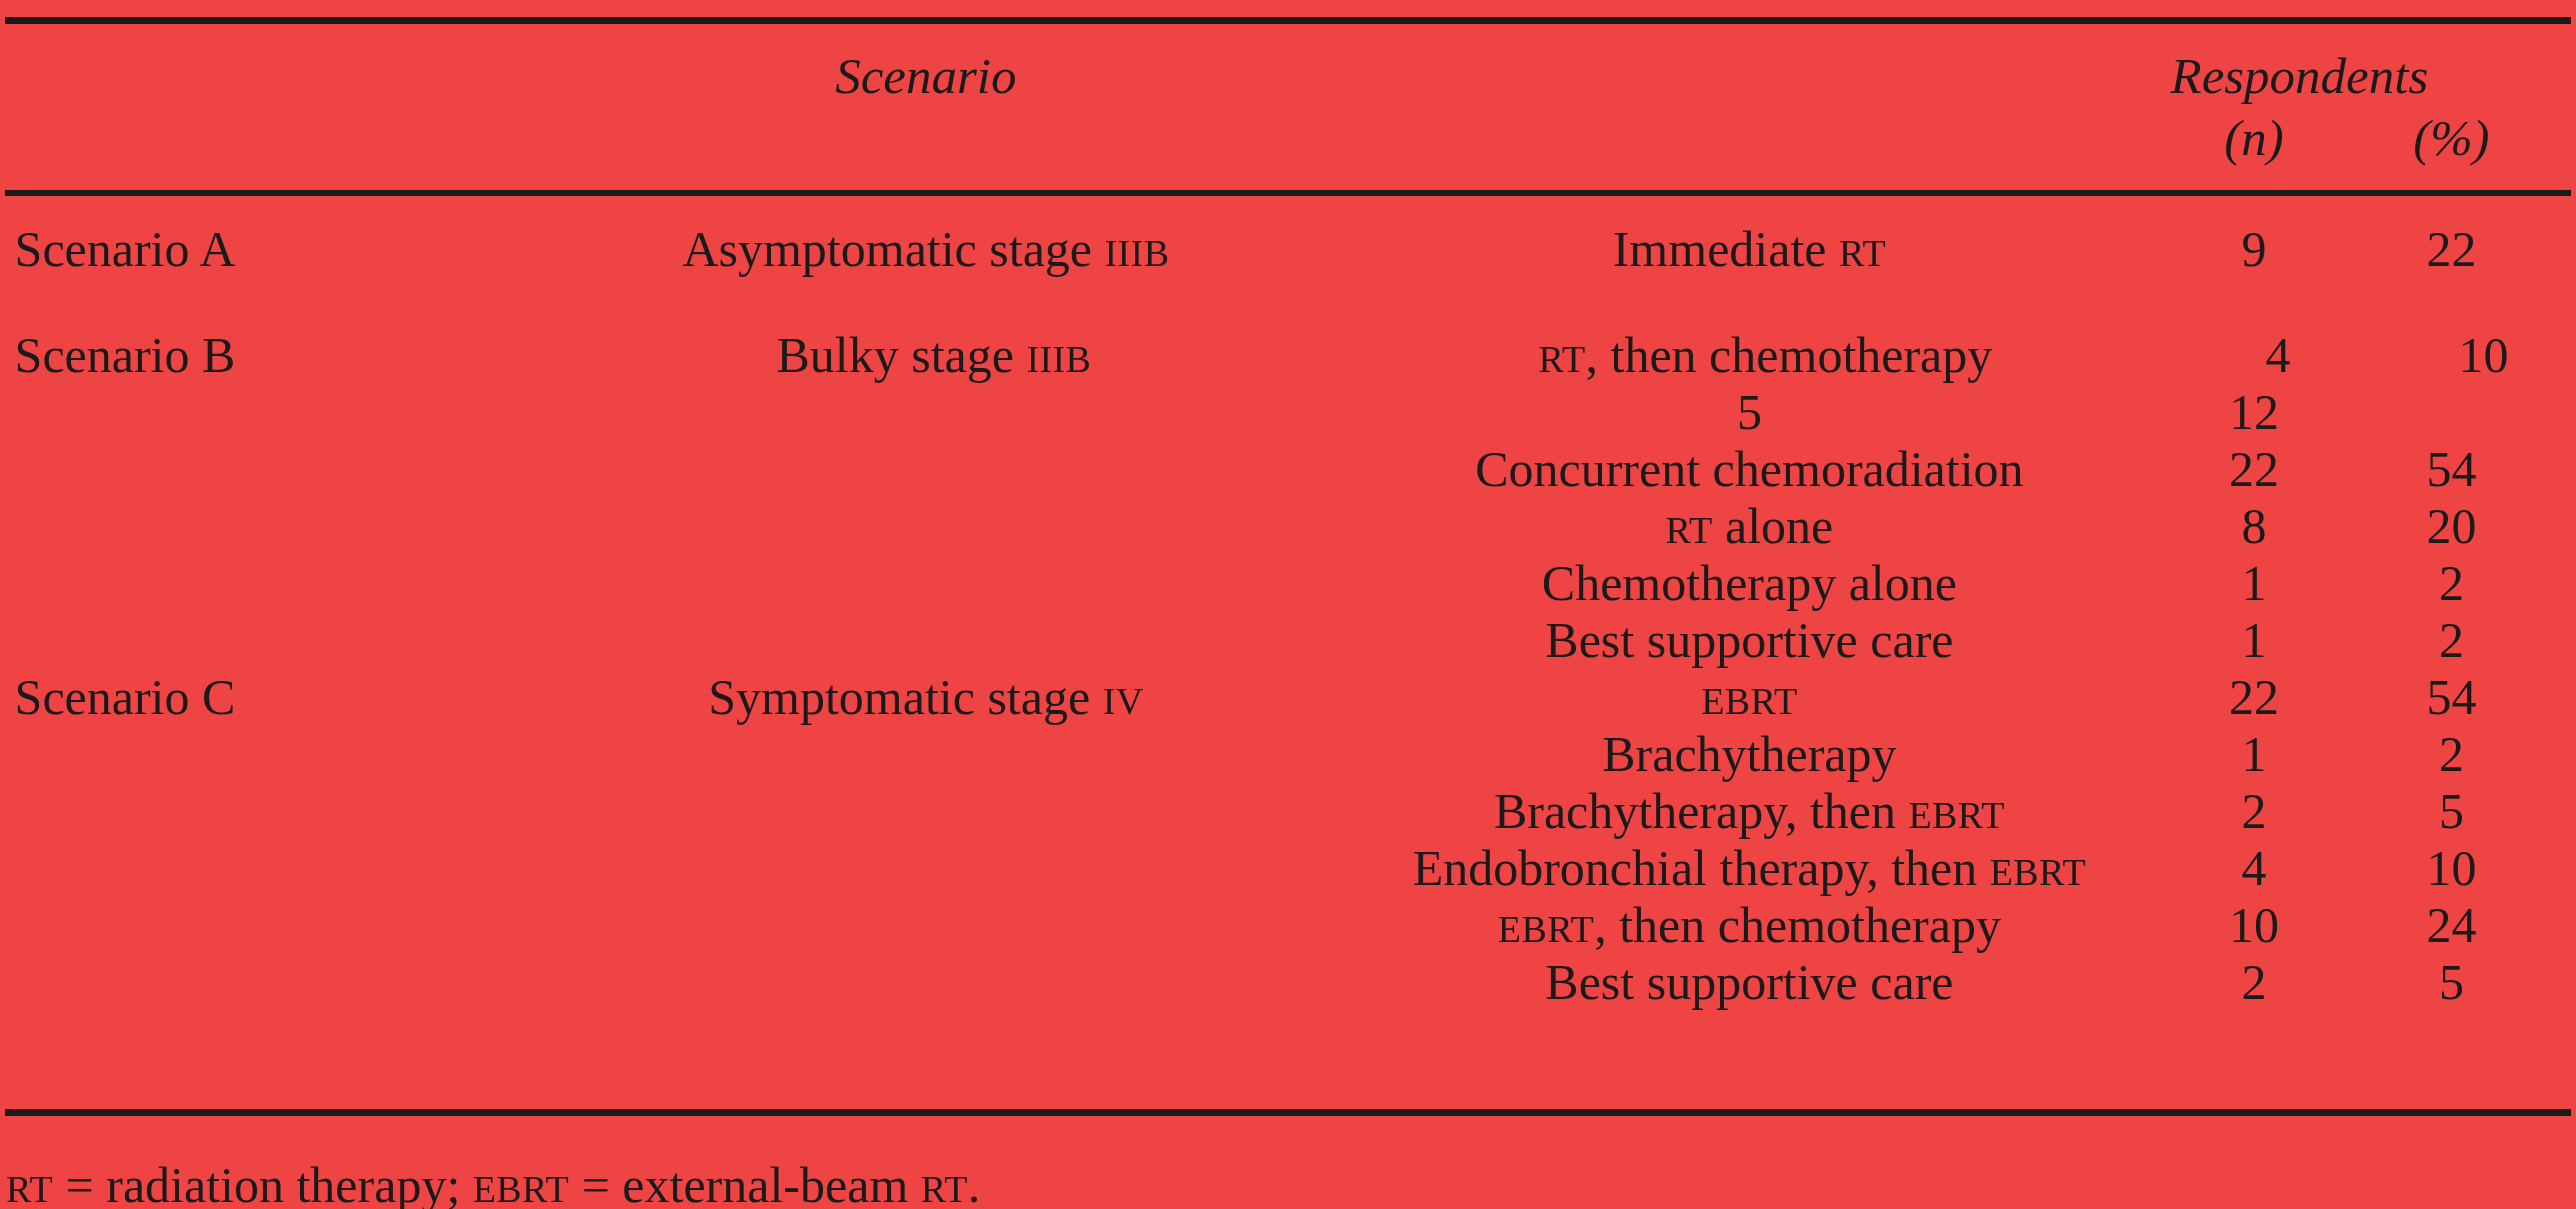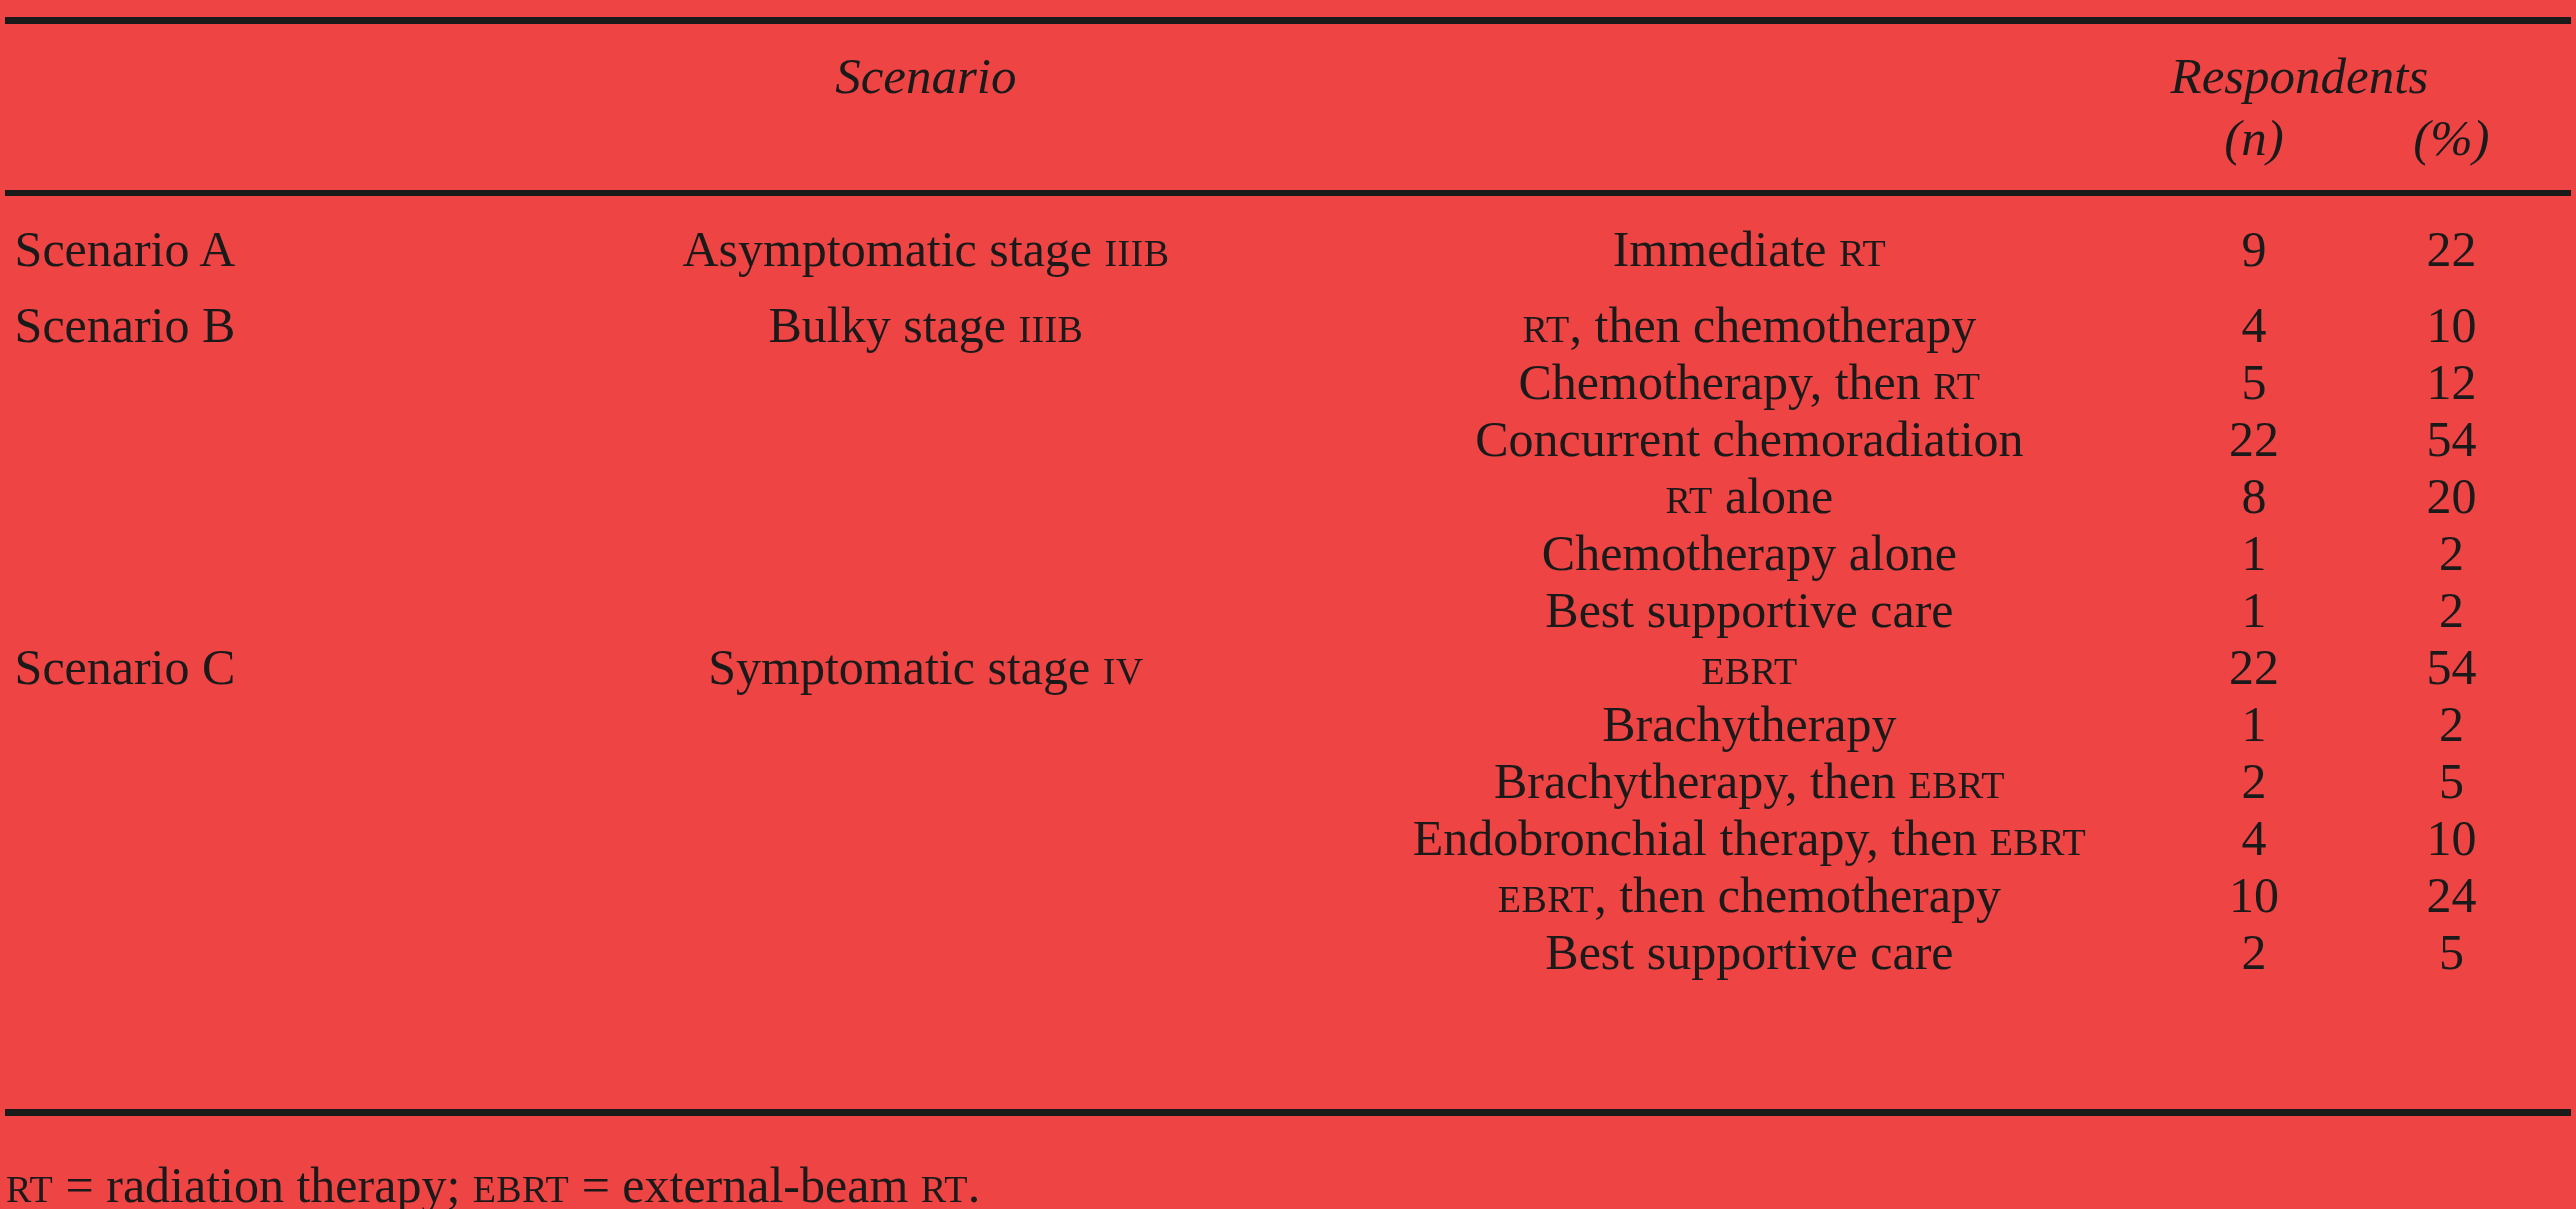--- a/index.html
+++ b/index.html
@@ -13,21 +13,21 @@
   .rule-top{top:17px;height:6.7px;}
   .rule-mid{top:190px;height:5.5px;}
   .rule-bottom{top:1109px;height:7.3px;}
   .grid{display:grid;grid-template-columns:450px 942px 705px 304px 91px;width:2492px;}
   .hdr{position:absolute;left:4.9px;font-style:italic;font-size:51px;line-height:61px;}
   .hdr1{top:46px;}
   .hdr2{top:108px;}
   .resp{grid-column:4/6;text-align:center;}
   .tbody{position:absolute;left:4.9px;top:221px;font-size:50px;}
   .row{height:57px;line-height:57px;}
-  .gap-b{margin-top:19px;}
+  .gap-b{margin-top:49px;gap:8px;}
   .gap-c{}
   .c{white-space:nowrap;overflow:visible;}
   .c1{text-align:left;padding-left:9.7px;}
   .c2,.c3,.c4,.c5{text-align:center;}
   .sc{font-size:0.76em;letter-spacing:0.01em;}
   .footnote{position:absolute;left:6px;top:1156px;font-size:50px;line-height:58px;white-space:nowrap;}
 </style>
 </head>
 <body>
 
@@ -65,21 +65,20 @@
     <div class="grid row gap-b">
       <div class="c c1">Scenario B</div>
       <div class="c c2"><span>Bulky stage </span><span class="sc">IIIB</span></div>
       <div class="c c3"><span class="sc">RT</span><span>, then chemotherapy</span></div>
       <div class="c c4">4</div>
       <div class="c c5">10</div>
     </div>
     <div class="grid row">
       <div class="c c1"></div>
       <div class="c c2"></div>
-      <div class="c c3"><span>Chemotherapy, then </span><span class="sc">RT</span></div>
       <div class="c c4">5</div>
       <div class="c c5">12</div>
     </div>
     <div class="grid row">
       <div class="c c1"></div>
       <div class="c c2"></div>
       <div class="c c3"><span>Concurrent chemoradiation</span></div>
       <div class="c c4">22</div>
       <div class="c c5">54</div>
     </div>

